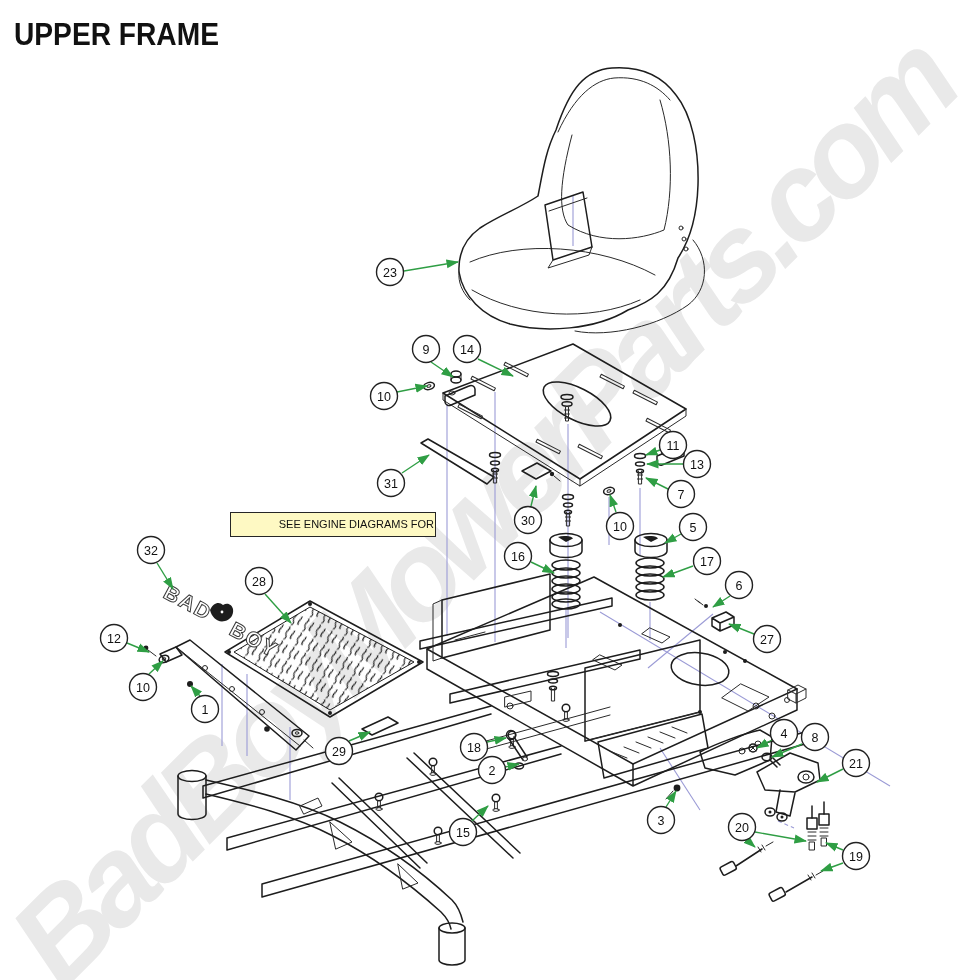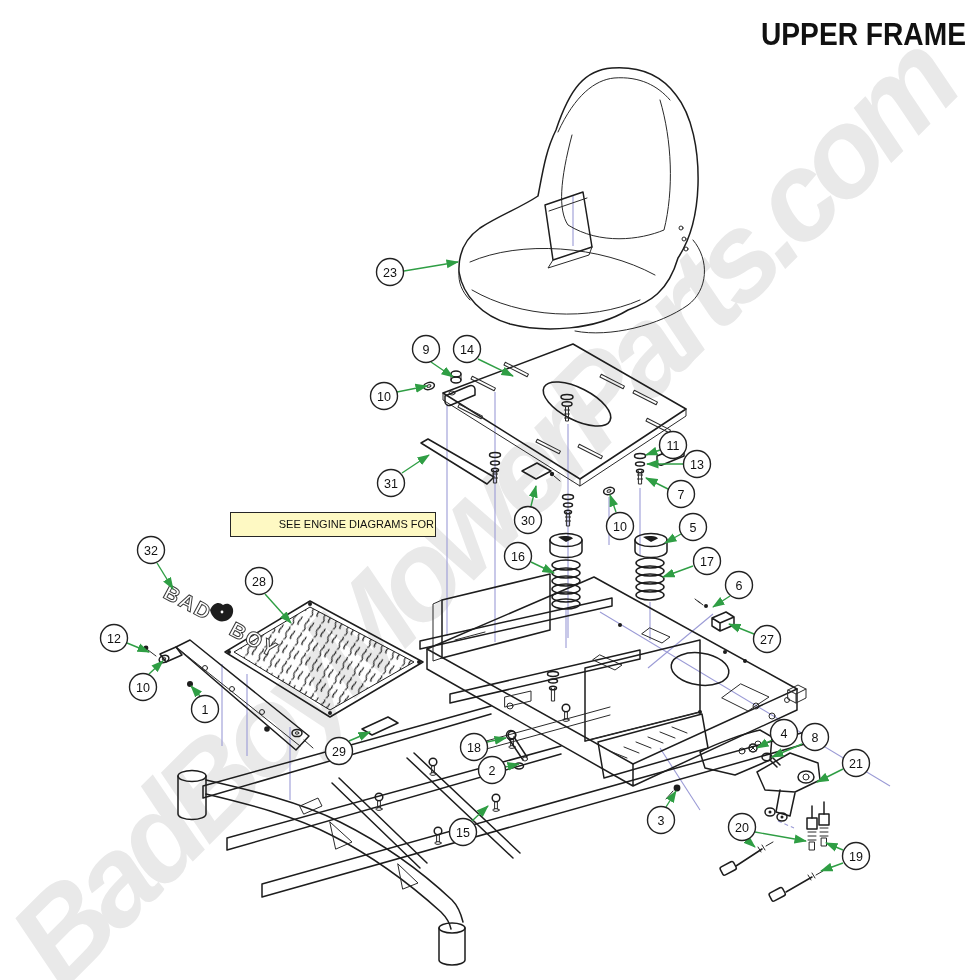--- a/index.html
+++ b/index.html
@@ -1,18 +1,18 @@
 <!DOCTYPE html>
 <html><head>
 <meta charset="utf-8">
 <style>
   html,body{margin:0;padding:0;background:#fff;}
   .stage{position:relative;width:980px;height:980px;background:#ffffff;overflow:hidden;
          font-family:"Liberation Sans",sans-serif;color:#111;}
-  .title{position:absolute;top:16px;left:0;right:0;text-align:right;
+  .title{position:absolute;top:16px;left:0;right:0;text-align:left;
          font-size:32px;font-weight:bold;letter-spacing:0px;}
   .title span{display:inline-block;transform:scaleX(0.88);transform-origin:center;}
   .note-box{position:absolute;left:230px;top:512px;width:202px;background:#fef9c3;
             border:1.6px solid #262626;text-align:right;font-size:11px;
             line-height:1.5;padding:3px 1px;z-index:5;}
   svg{position:absolute;left:0;top:0;}
   .ln{stroke:#1d1d1d;fill:none;stroke-width:1.5;stroke-linejoin:round;stroke-linecap:round;}
   .ln-thin{stroke:#2a2a2a;fill:none;stroke-width:1;stroke-linejoin:round;stroke-linecap:round;}
   .guide{stroke:#9b9bd6;stroke-width:1.1;fill:none;}
   .dot{fill:#1d1d1d;stroke:none;}

